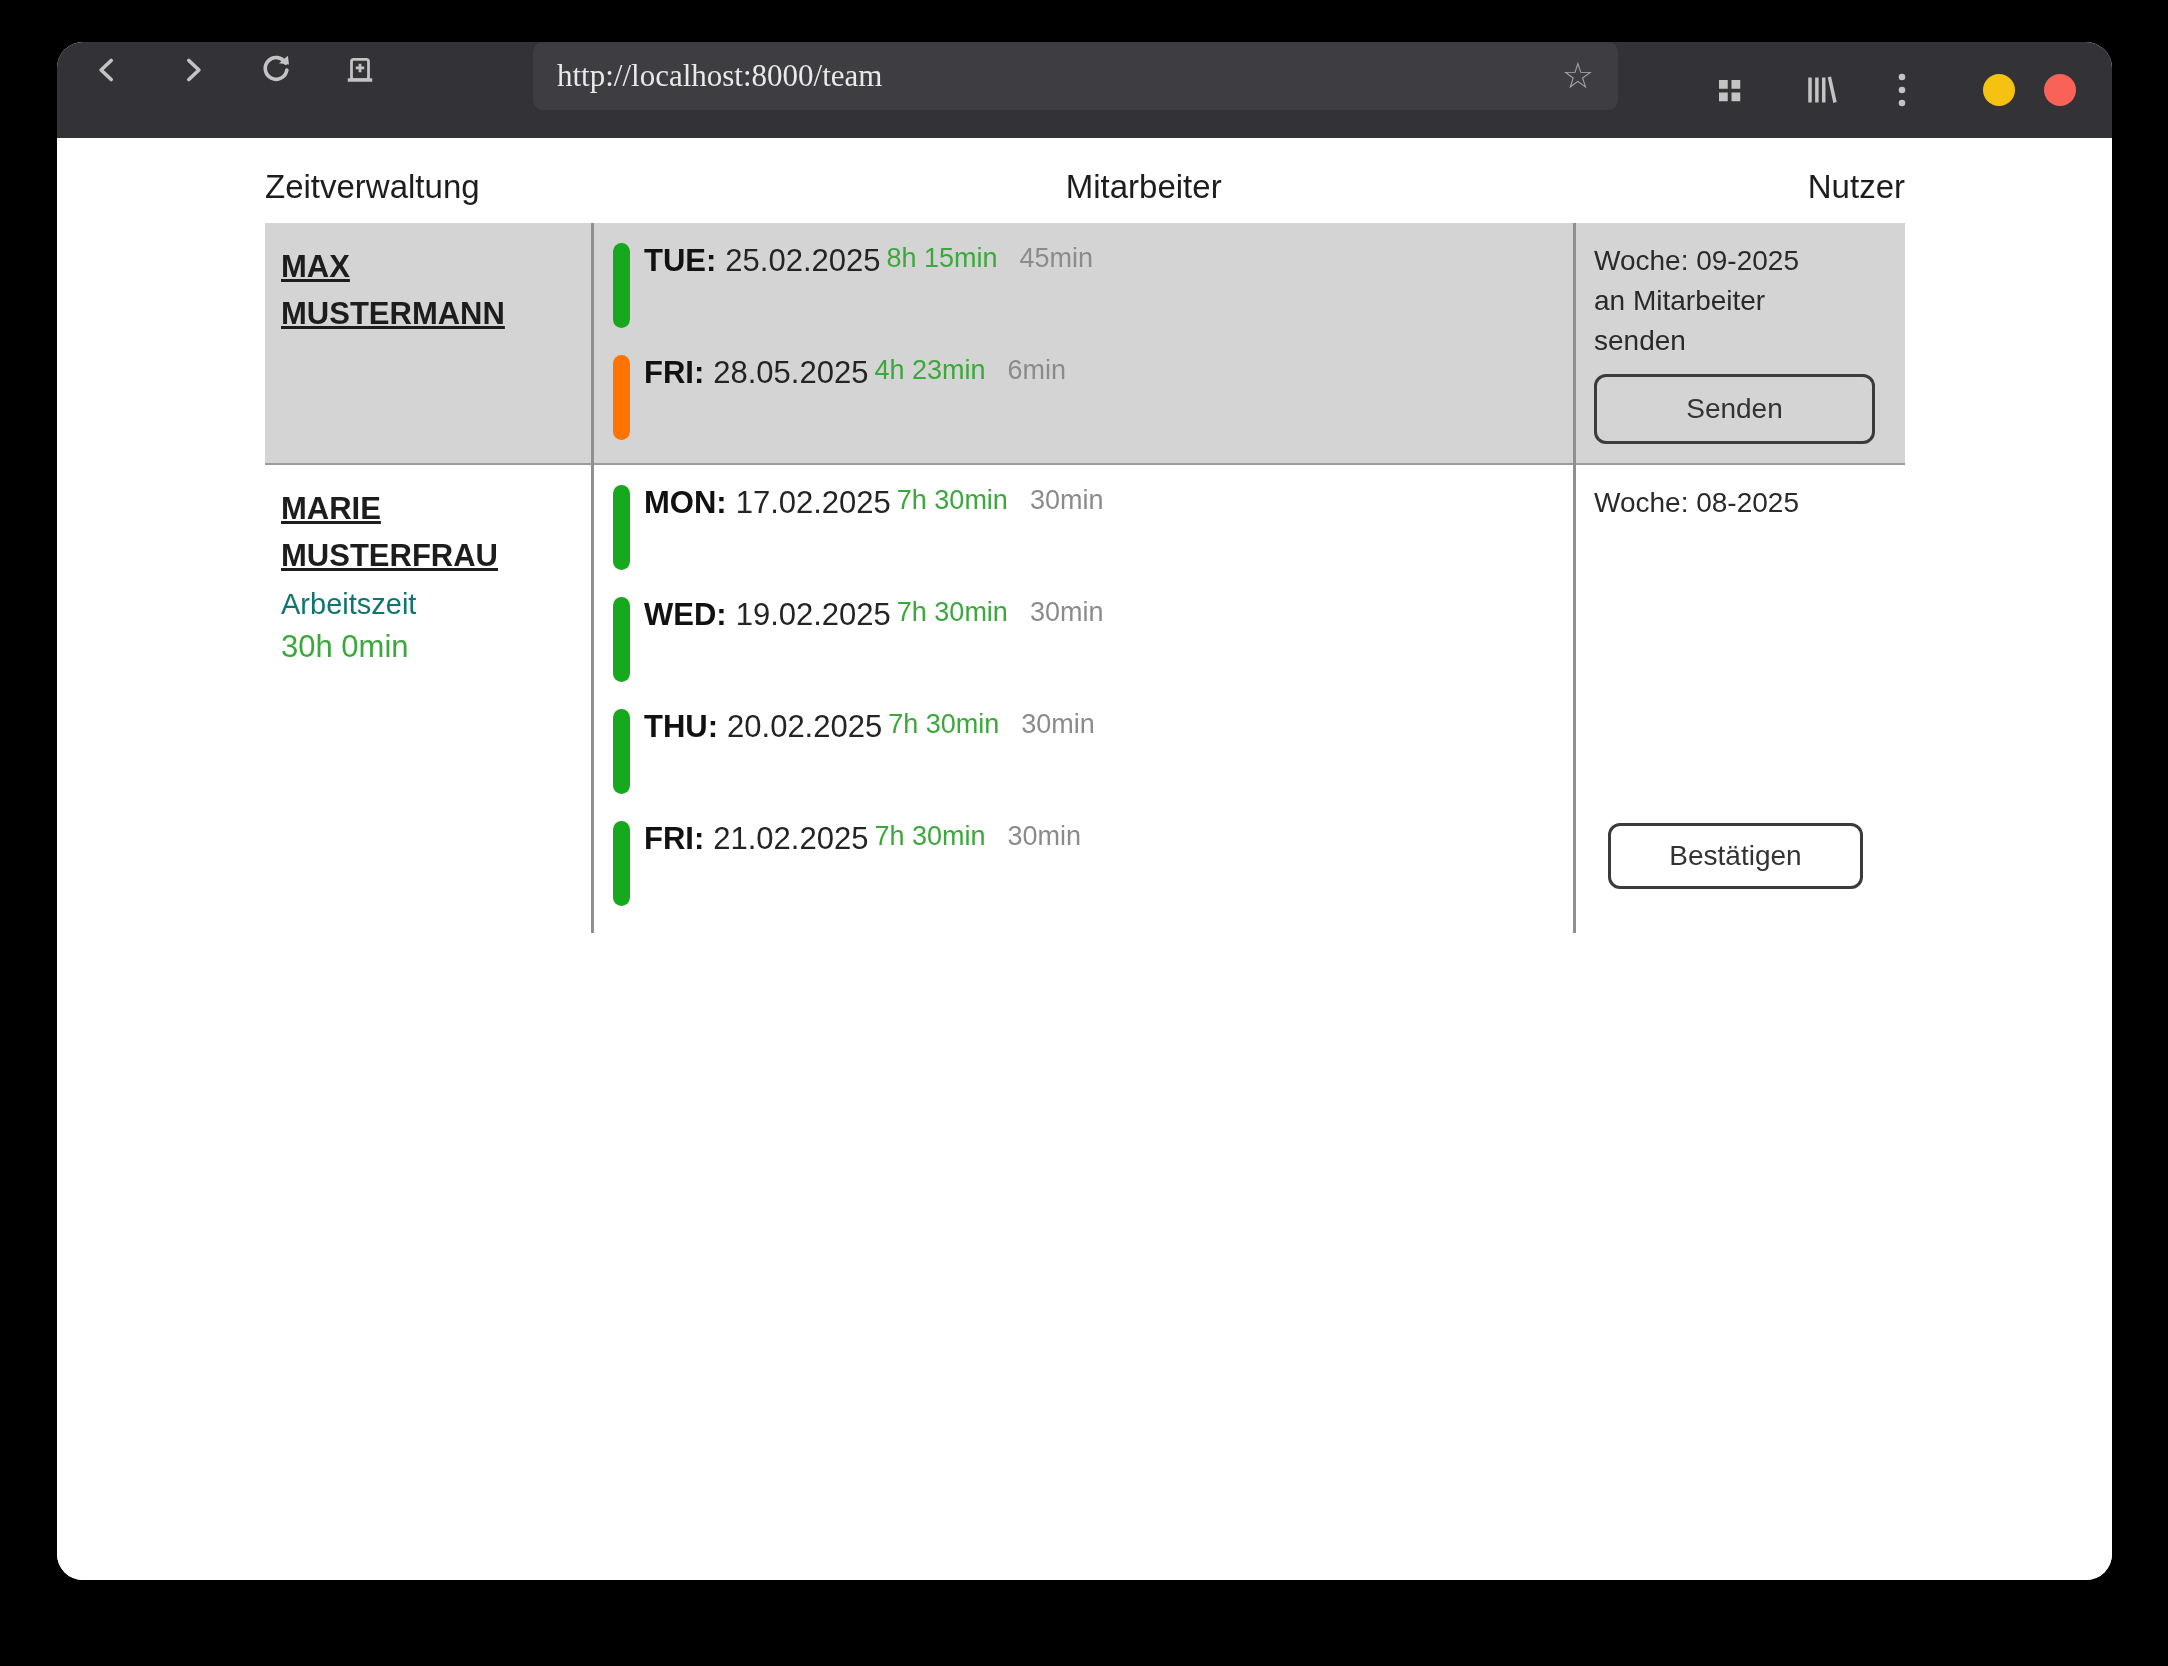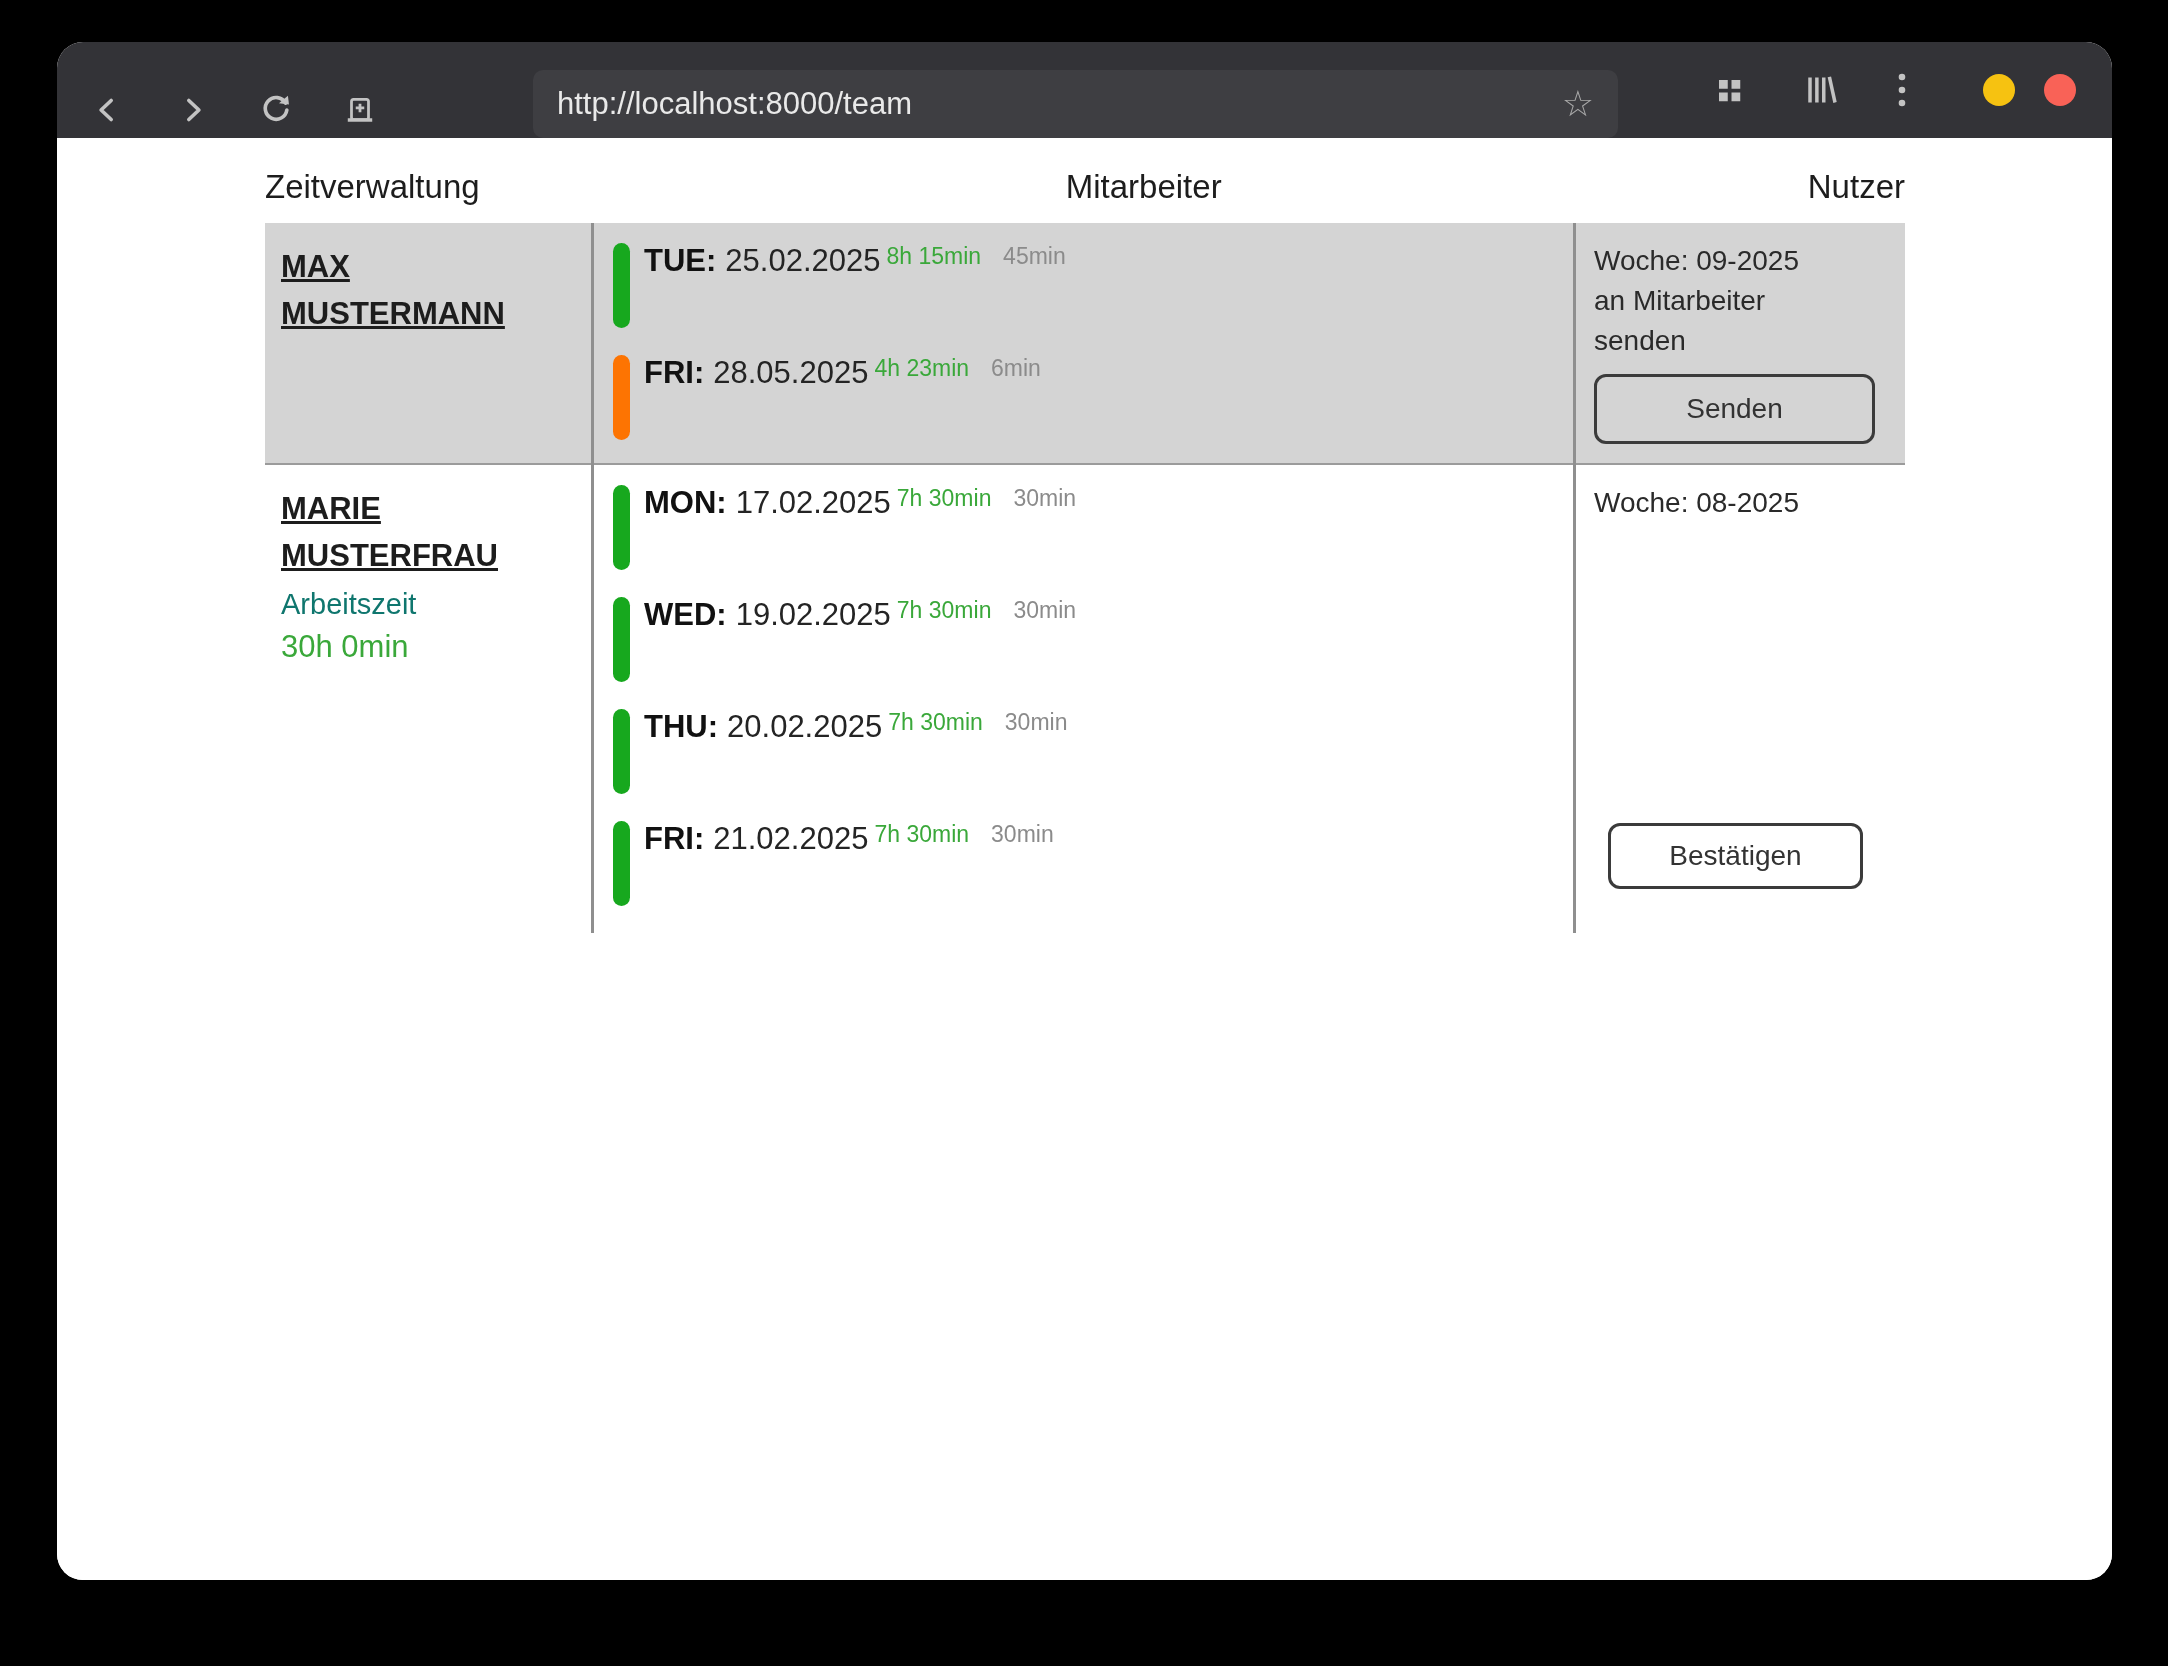--- a/index.html
+++ b/index.html
@@ -6,22 +6,22 @@
   body{
     width:2168px;height:1666px;background:#000;position:relative;
     font-family:"Liberation Sans", sans-serif;overflow:hidden;
   }
   .window{
     position:absolute;left:57px;top:42px;width:2055px;height:1538px;
     border-radius:26px;background:#fff;overflow:hidden;
   }
   
   .toolbar{
-    height:96px;background:var(--toolbar-bg);display:flex;align-items:flex-end;
-    padding-left:23px;position:relative;font-family:Liberation Sans, sans-serif;
+    height:96px;background:var(--toolbar-bg);display:flex;align-items:flex-start;
+    padding-left:23px;position:relative;font-family:Liberation Serif, serif;
   }
   .tbtn{
     width:56px;height:56px;margin-right:28px;flex:none;background:transparent;border:none;
     display:flex;align-items:center;justify-content:center;color:var(--chrome-icon);
     padding:0;cursor:pointer;
   }
   .tbtn svg{width:34px;height:34px;display:block;}
   .urlbar{
     margin-left:117px;width:1085px;height:68px;border-radius:10px;
     background:var(--urlbar-bg);display:flex;align-items:center;
@@ -57,21 +57,21 @@
     padding:20px 0 0 19px;box-sizing:border-box;
   }
   .entry{display:flex;height:85px;margin-bottom:27px;}
   .bar{width:17px;border-radius:9px;flex:none;}
   .bar[data-color="green"]{background:var(--green-bar);}
   .bar[data-color="orange"]{background:var(--orange-bar);}
   .elines{margin-left:14px;display:flex;flex-direction:row;justify-content:center;gap:6px;}
   .l1{font-size:31px;color:#242424;white-space:nowrap;}
   .l1 .day{font-weight:700;color:#111;}
   .l1 .date{margin-left:9px;}
-  .l2{font-size:23px;white-space:nowrap;}
+  .l2{font-size:27px;white-space:nowrap;}
   .l2 .work{color:var(--green-text);}
   .l2 .pause{color:var(--text-gray);margin-left:22px;}
   .weekcol{
     padding:18px 0 0 18px;box-sizing:border-box;font-size:28px;line-height:40px;
     color:#2a2a2a;position:relative;
   }
   .wbtn{
     display:block;margin-top:13px;width:281px;height:70px;
     border:3px solid var(--button-border);border-radius:12px;background:transparent;
     font-family:inherit;font-size:28px;color:#333;cursor:pointer;

